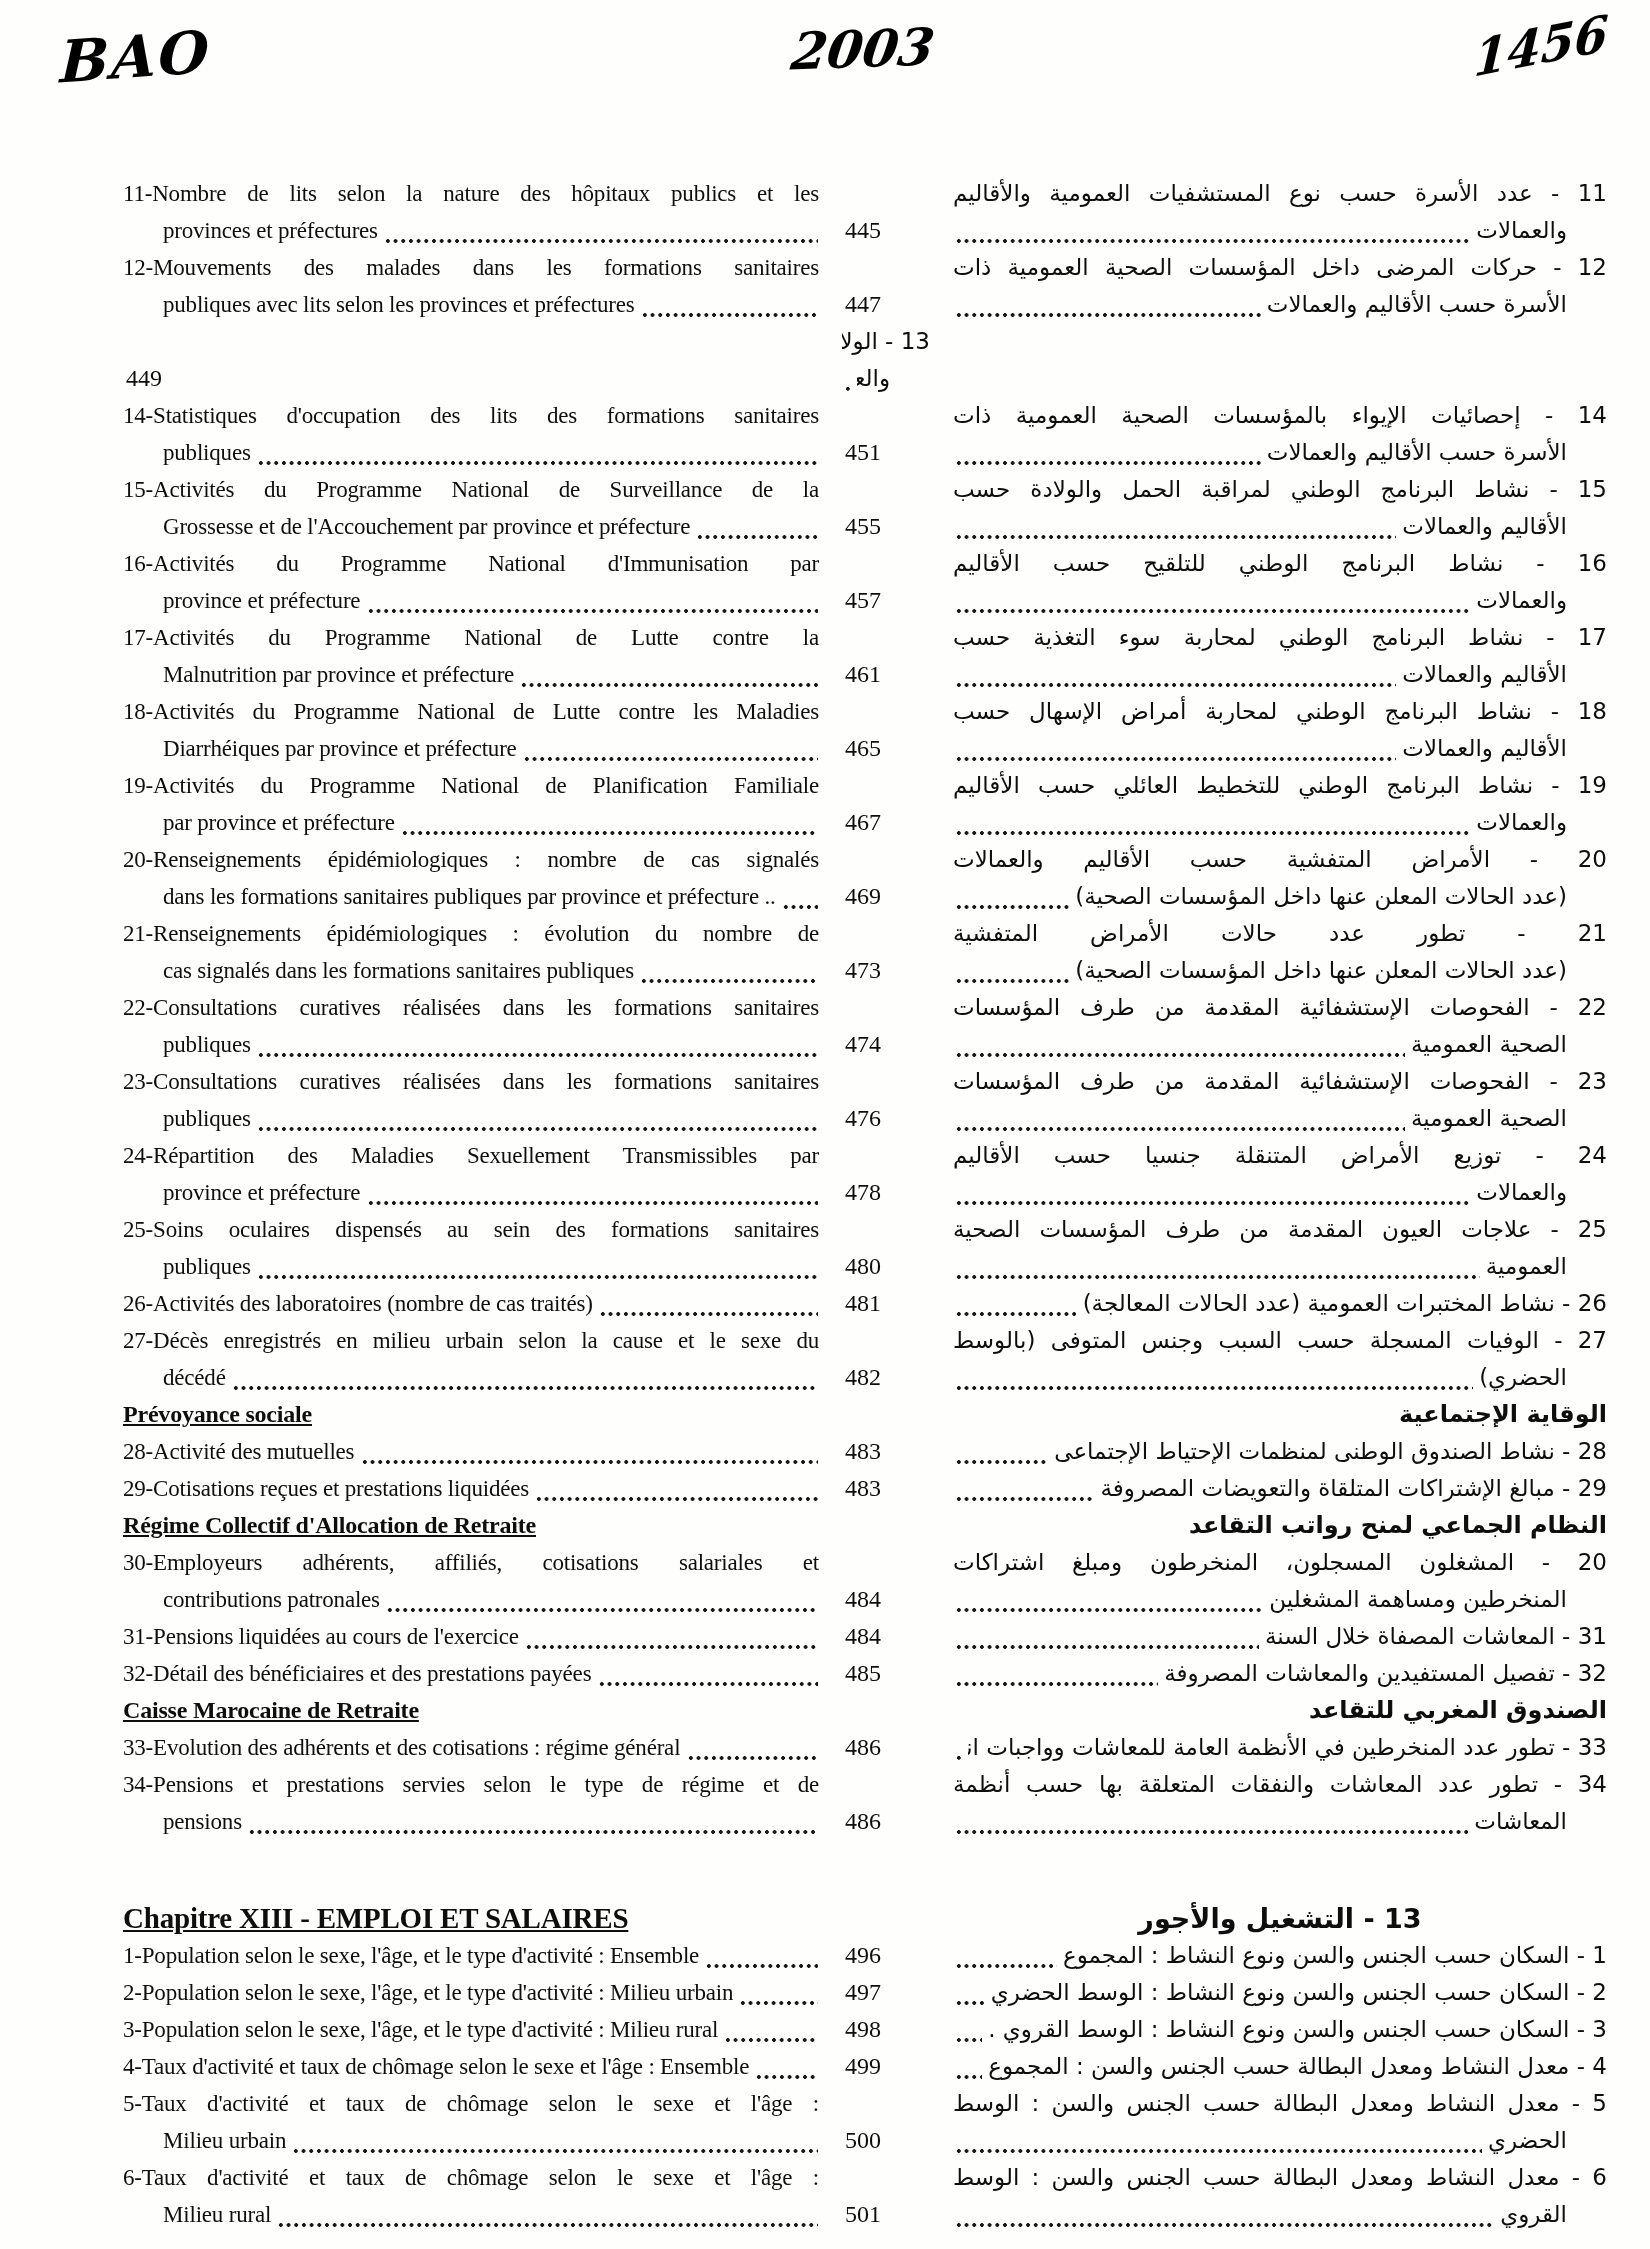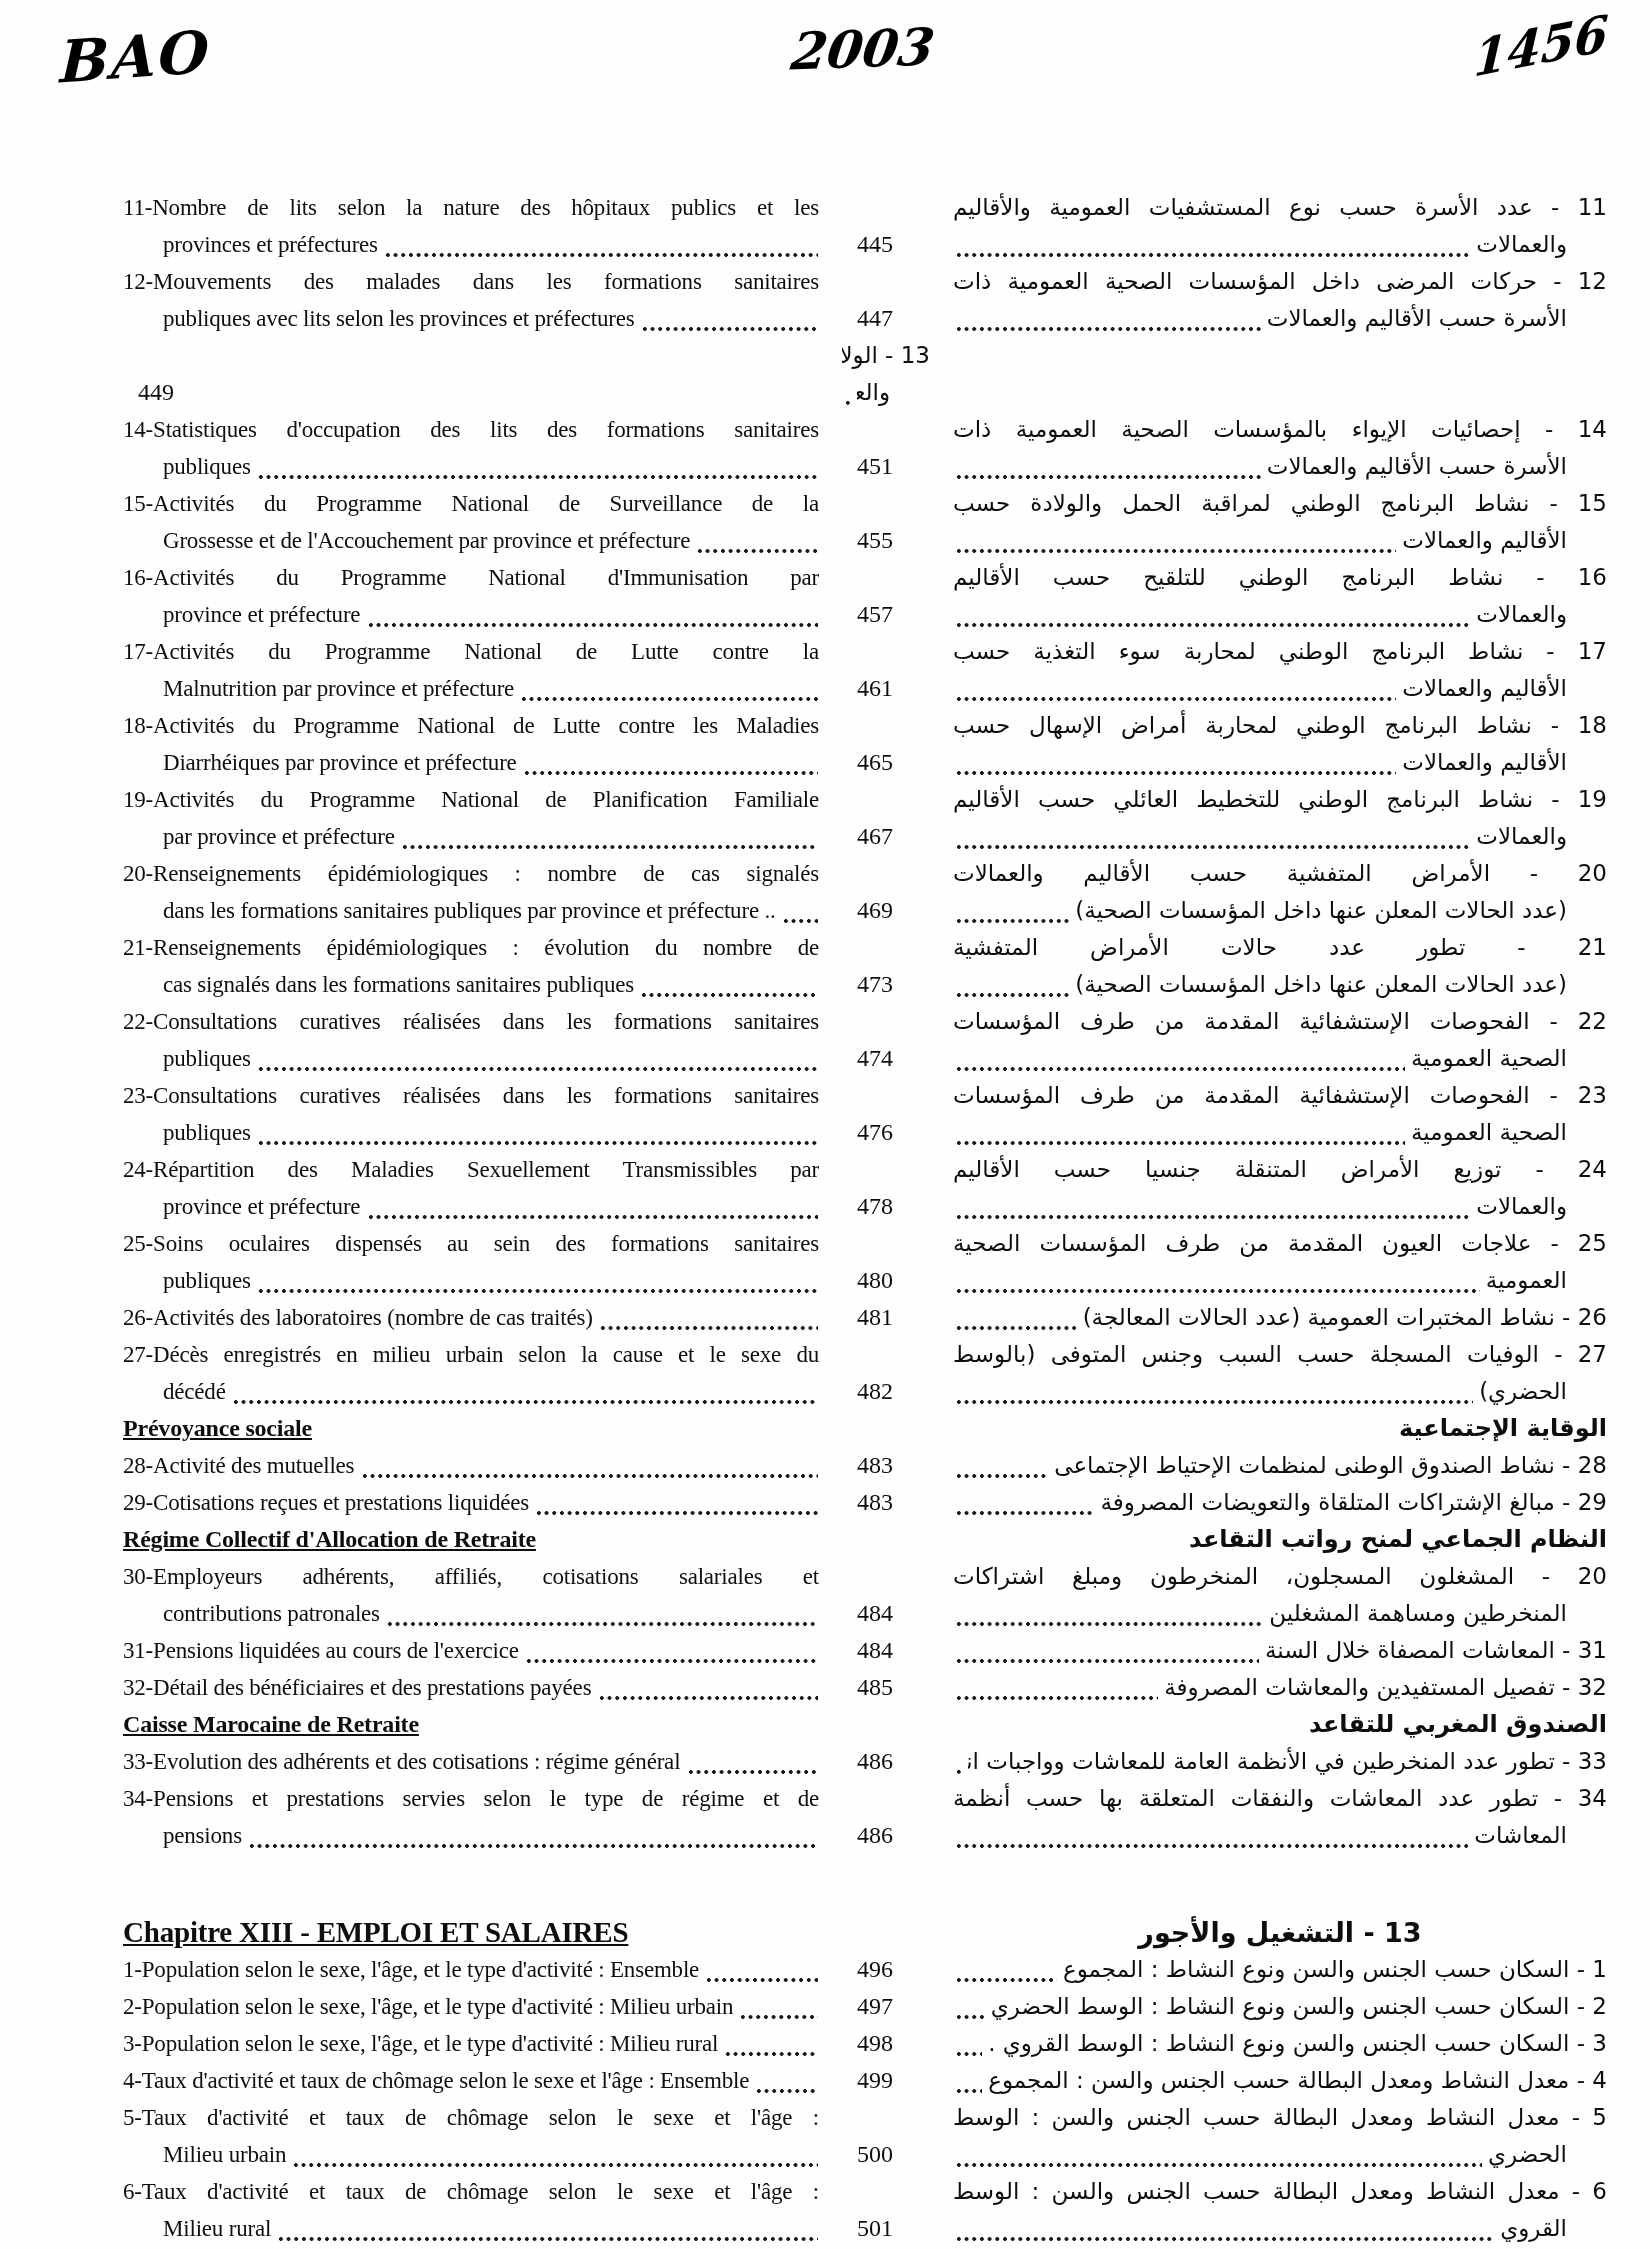--- a/index.html
+++ b/index.html
@@ -17,21 +17,21 @@
     font-style:italic;
     font-weight:bold;
     color:#000;
     white-space:nowrap;
   }
   .annot-tl{left:60px;top:23px;font-size:58px;transform:rotate(-4deg) skewX(-6deg);letter-spacing:2.3px;}
   .annot-tc{left:792px;top:18.5px;font-size:51px;transform:rotate(-2deg) skewX(-10deg);}
   .annot-tr{left:1473px;top:17px;font-size:49px;transform:rotate(-11deg) skewX(-14deg);}
   .toc{
     position:absolute;
-    left:123px;top:189px;width:1485px;
+    left:123px;top:175px;width:1485px;
   }
   .row{
     display:grid;
     grid-template-columns:696px 88px 654px;
     column-gap:23px;
     align-items:end;
   }
   .row.chapter{margin-top:60px;}
   .fr{font-size:23px;letter-spacing:-0.2px;}
   .ar{font-size:23px;font-family:"DejaVu Sans",sans-serif;}
@@ -45,21 +45,20 @@
     margin-inline-start:6.2px;margin-inline-end:1.5px;
     background-image:radial-gradient(circle,#171717 1.6px,transparent 2.1px);
     background-size:7.7px 7.7px;
     background-repeat:repeat-x;
     background-position:0 25.4px;
   }
   .pg{
     font-size:24px;line-height:37px;
     align-self:end;text-align:left;padding-left:3.1px;
     font-family:"Liberation Serif",serif;
-    margin-left:12px;
   }
   .head{font-weight:bold;}
   .fr.head{font-size:24px;height:37px;line-height:37px;white-space:nowrap;text-decoration:underline;}
   .ar.head{font-size:24px;height:37px;line-height:37px;white-space:nowrap;font-family:"DejaVu Sans",sans-serif;}
   .row.chapter .fr.head{font-size:29px;}
   .row.chapter .ar.head{font-size:27px;text-align:center;}
 </style>
 </head>
 <body>
 

